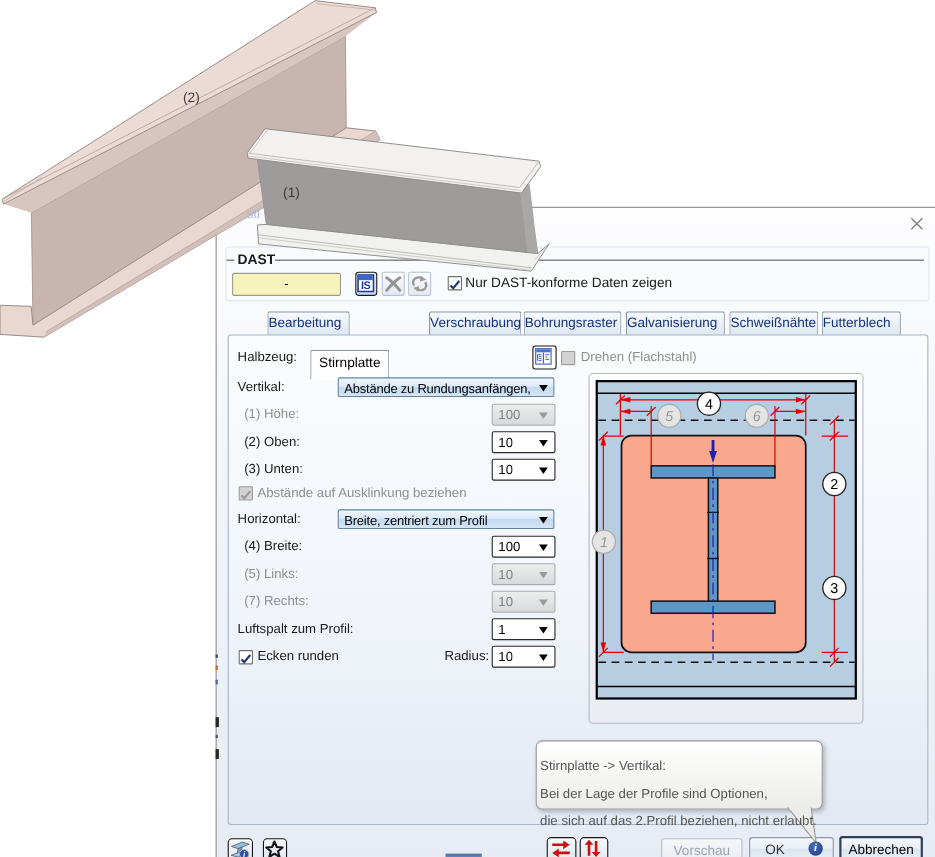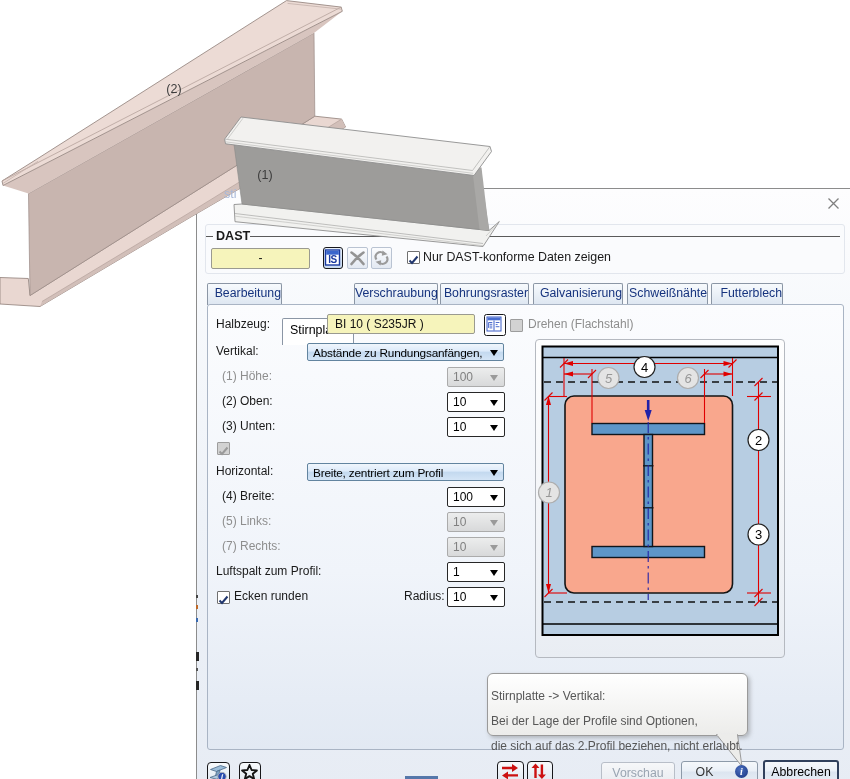--- a/index.html
+++ b/index.html
@@ -14,21 +14,21 @@
   
   #dastp{position:absolute;left:8px;top:35px;width:640px;height:50px;background:#fafbfd;
      border:1px solid #e2e6ed;border-radius:3px;}
   .yellow{position:absolute;background:#f6f4bb;border:1px solid #9a9a90;border-radius:2px;
      font-size:12px;color:#111;}
   .sbtn{position:absolute;border:1px solid #b9c3d2;border-radius:2px;
      background:linear-gradient(180deg,#fbfcfe,#e3e9f2);}
   
   .tab{position:absolute;top:94px;height:22px;border:1px solid #8b96a5;border-bottom:none;
      border-radius:2px 2px 0 0;background:linear-gradient(180deg,#f7fafd,#dde6f1);
-     font-size:12.3px;color:#16337e;text-align:right;line-height:19px;}
+     font-size:12.3px;color:#16337e;text-align:left;line-height:19px;margin-left:36px;}
   .tabactive{position:absolute;top:89px;height:27px;border:1px solid #8b96a5;border-bottom:none;
      border-radius:2px 2px 0 0;background:#fff;font-size:12.4px;color:#000;
      text-align:center;line-height:23px;z-index:3;margin-top:40px;}
   #panel{position:absolute;left:10px;top:115px;width:637px;height:446px;
      border:1px solid #a9b4c4;border-radius:3px;
      background:linear-gradient(180deg,#fbfcfe 0%,#f0f4fa 60%,#e2e9f3 100%);z-index:2;}
   
   .dd{position:absolute;height:20px;border:1.4px solid #272727;border-radius:2px;background:#fff;
      font-size:12px;color:#000;}
   .dd .t{position:absolute;left:5px;top:2px;white-space:nowrap;overflow:hidden;}
@@ -99,21 +99,20 @@
     <div class="tabactive" style="left:85px;width:72px">Stirnplatte</div>
     <div class="tab" style="left:157px;width:84px">Verschraubung</div>
     <div class="tab" style="left:243px;width:89px">Bohrungsraster</div>
     <div class="tab" style="left:336px;width:90px">Galvanisierung</div>
     <div class="tab" style="left:430px;width:81px">Schweißnähte</div>
     <div class="tab" style="left:514px;width:72px">Futterblech</div>
     <div id="panel"></div>
     <div id="form" class="abs" style="left:0;top:0;width:653px;height:601px;z-index:4">
 
       <div class="lbl" style="left:19px;top:127.5px">Halbzeug:</div>
-      <div class="yellow" style="left:130px;top:125px;width:148px;height:20px;line-height:18px;padding-left:7px">BI 10  ( S235JR )</div>
       <div class="abs" style="left:286.5px;top:125px;width:22px;height:22px;border:1.7px solid #17181c;border-radius:2.5px;background:#fff">
         <svg width="18" height="18" viewBox="0 0 18 18">
           <rect x="2" y="2" width="14" height="14" fill="#fff" stroke="#3a5cc8" stroke-width="1"></rect>
           <rect x="2.5" y="2.5" width="13" height="2.8" fill="#4a6ed0"></rect>
           <path d="M9,5.5 V15.5" stroke="#3a5cc8" stroke-width="1"></path>
           <path d="M3.6,7.5 H7.3 M4.6,9.3 H7.3 M4.6,11.1 H7.3 M4.6,12.9 H7.3 M3.6,7.5 V12.9 M10.7,7.5 H14.4 M10.7,9.6 H12.6 M10.7,11.7 H14.4" stroke="#3a5cc8" stroke-width="0.9" fill="none"></path>
         </svg>
       </div>
       <div class="cbd" style="left:313px;top:130px"></div>
       <div class="glbl" style="left:331px;top:127.5px">Drehen (Flachstahl)</div>
@@ -140,20 +139,21 @@
       <div class="dd" style="left:250px;top:228px;width:58px">
           <span class="t">10</span>
           <span class="a"></span>
         </div>
 
       <div class="cbd" style="left:20px;top:253px">
         <svg width="11" height="11" viewBox="0 0 11 11">
             <path d="M1.5,5.5 L4,8 L9.5,1.5" stroke="#9a9a9a" stroke-width="2" fill="none"></path>
           </svg>
       </div>
+      <div class="glbl" style="left:37px;top:251.5px">Abstände auf Ausklinkung beziehen</div>
 
       <div class="lbl" style="left:19px;top:274.5px">Horizontal:</div>
       <div class="ddb" style="left:110px;top:274px;width:197px">
           <span class="t">Breite, zentriert zum Profil</span>
           <span class="a"></span>
         </div>
 
       <div class="lbl" style="left:25px;top:299.5px">(4) Breite:</div>
       <div class="dd" style="left:250px;top:298px;width:58px">
           <span class="t">100</span>

